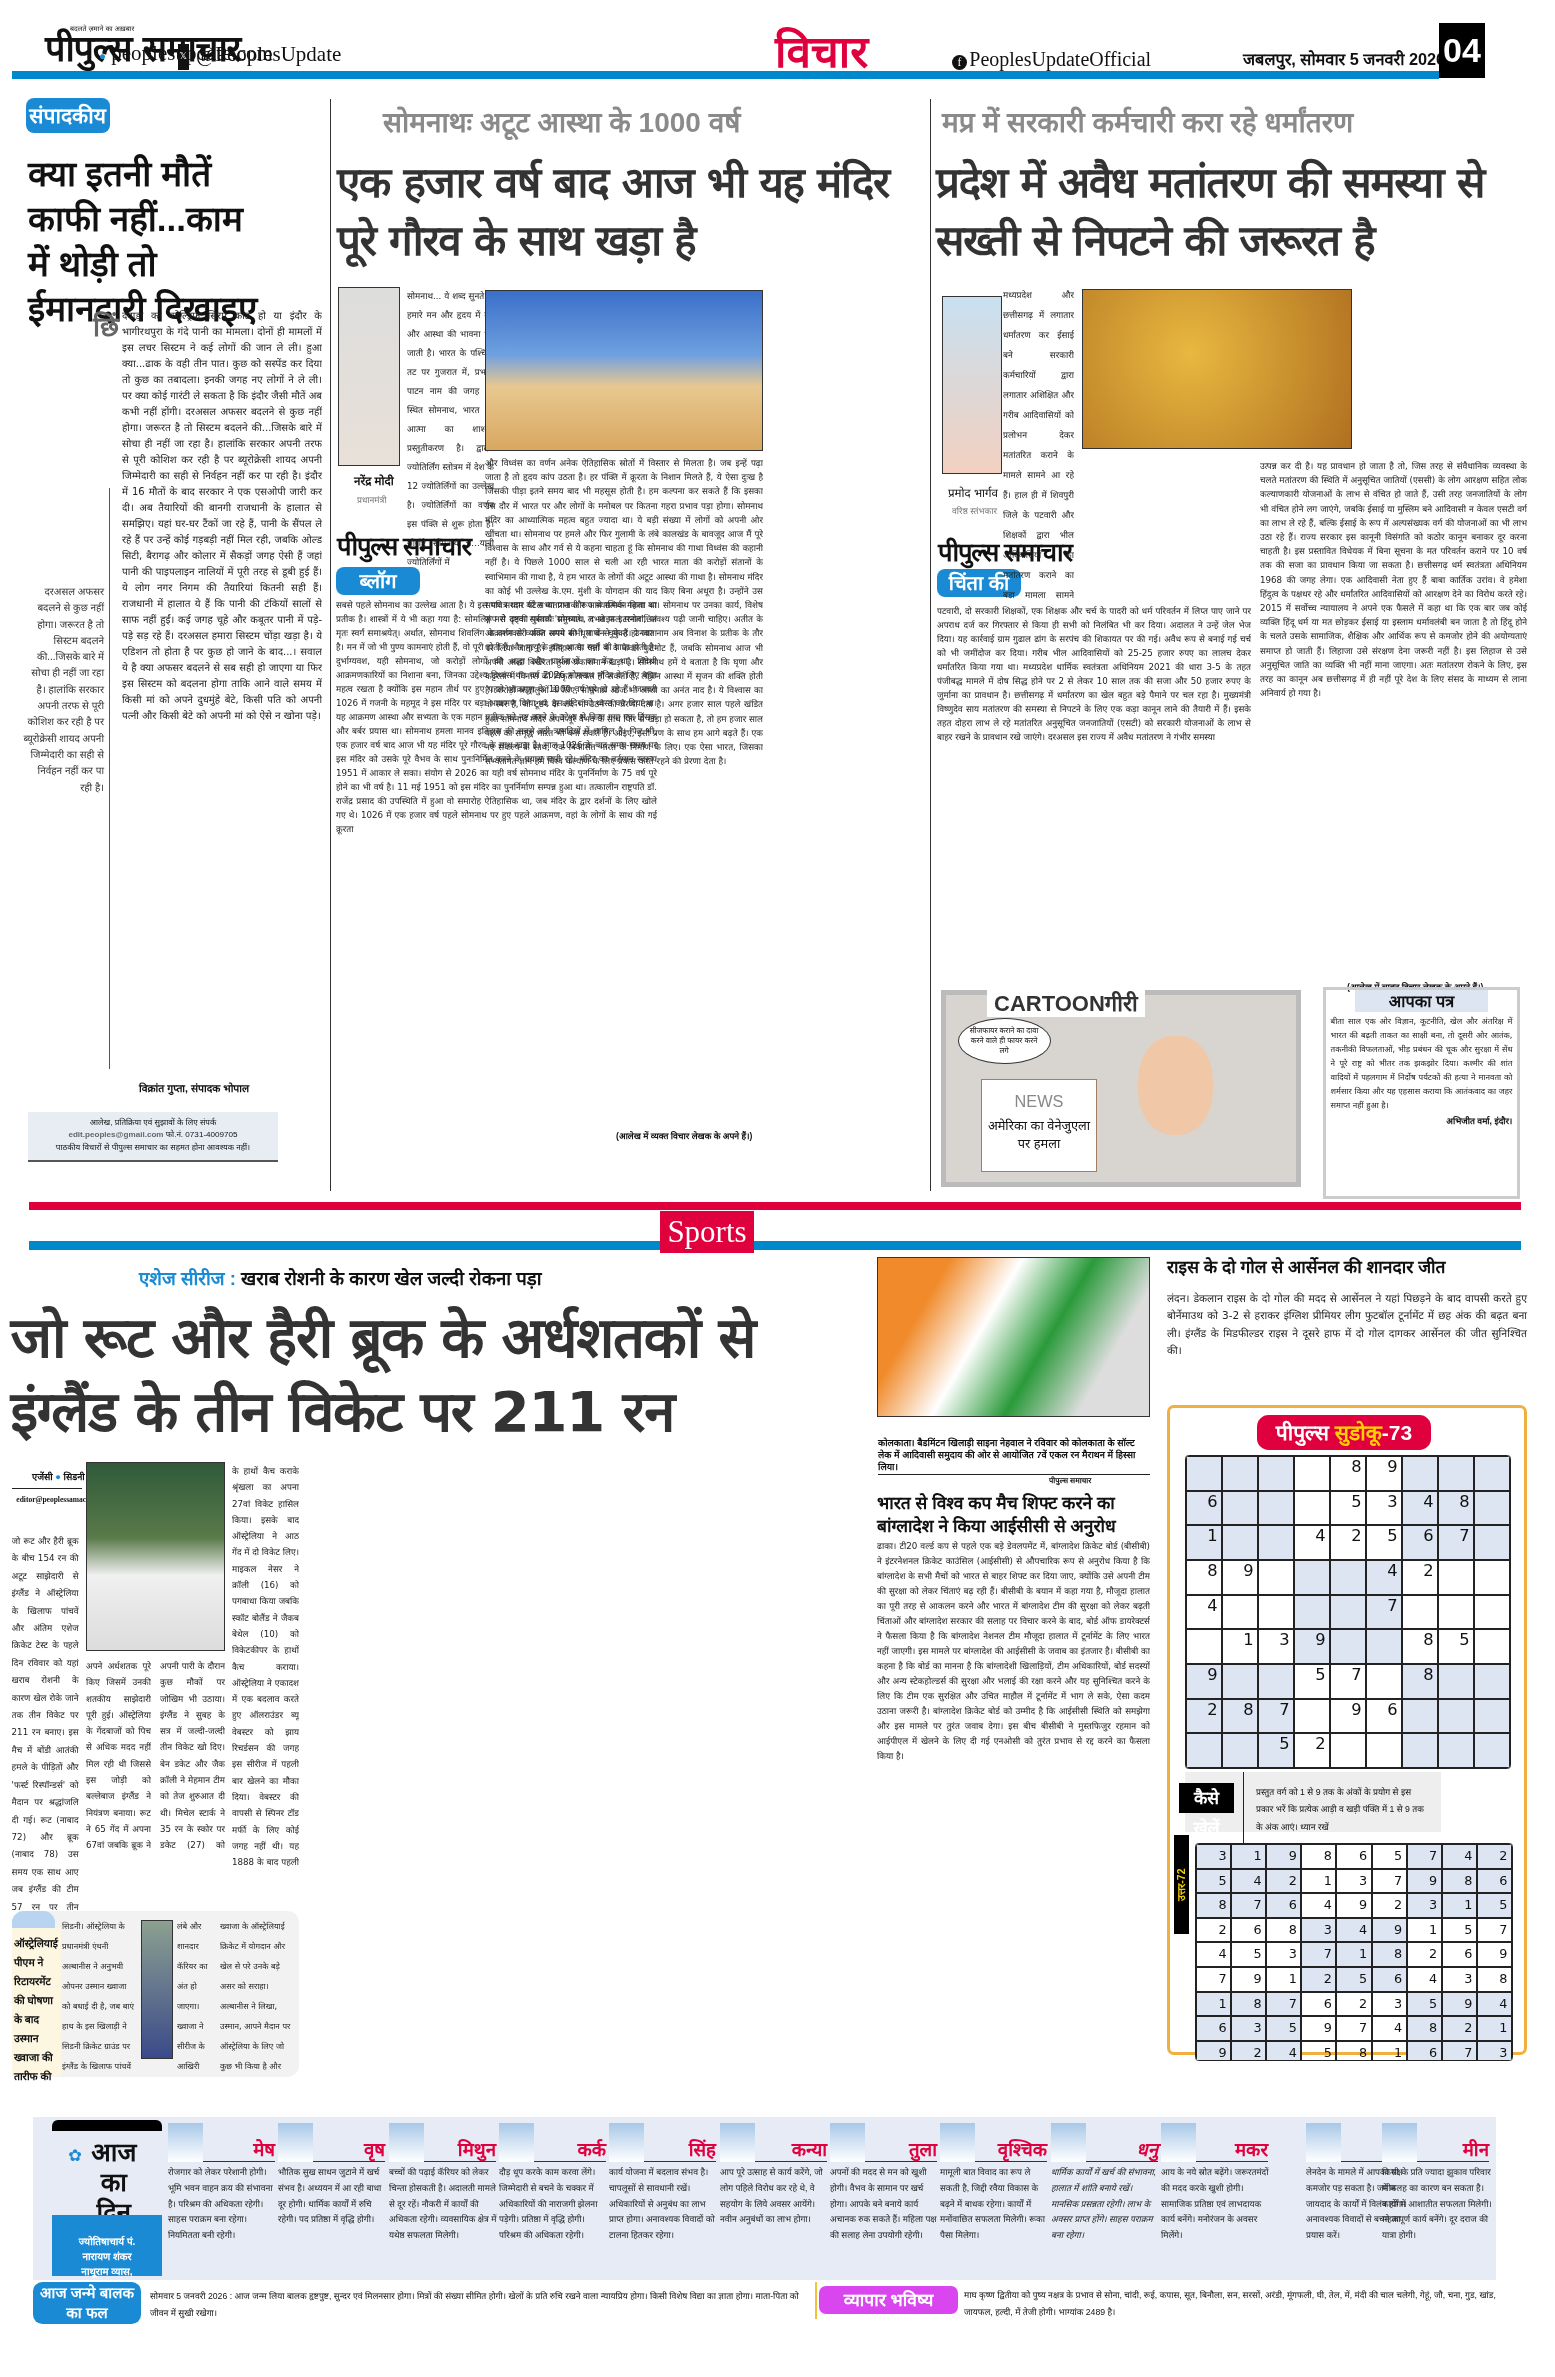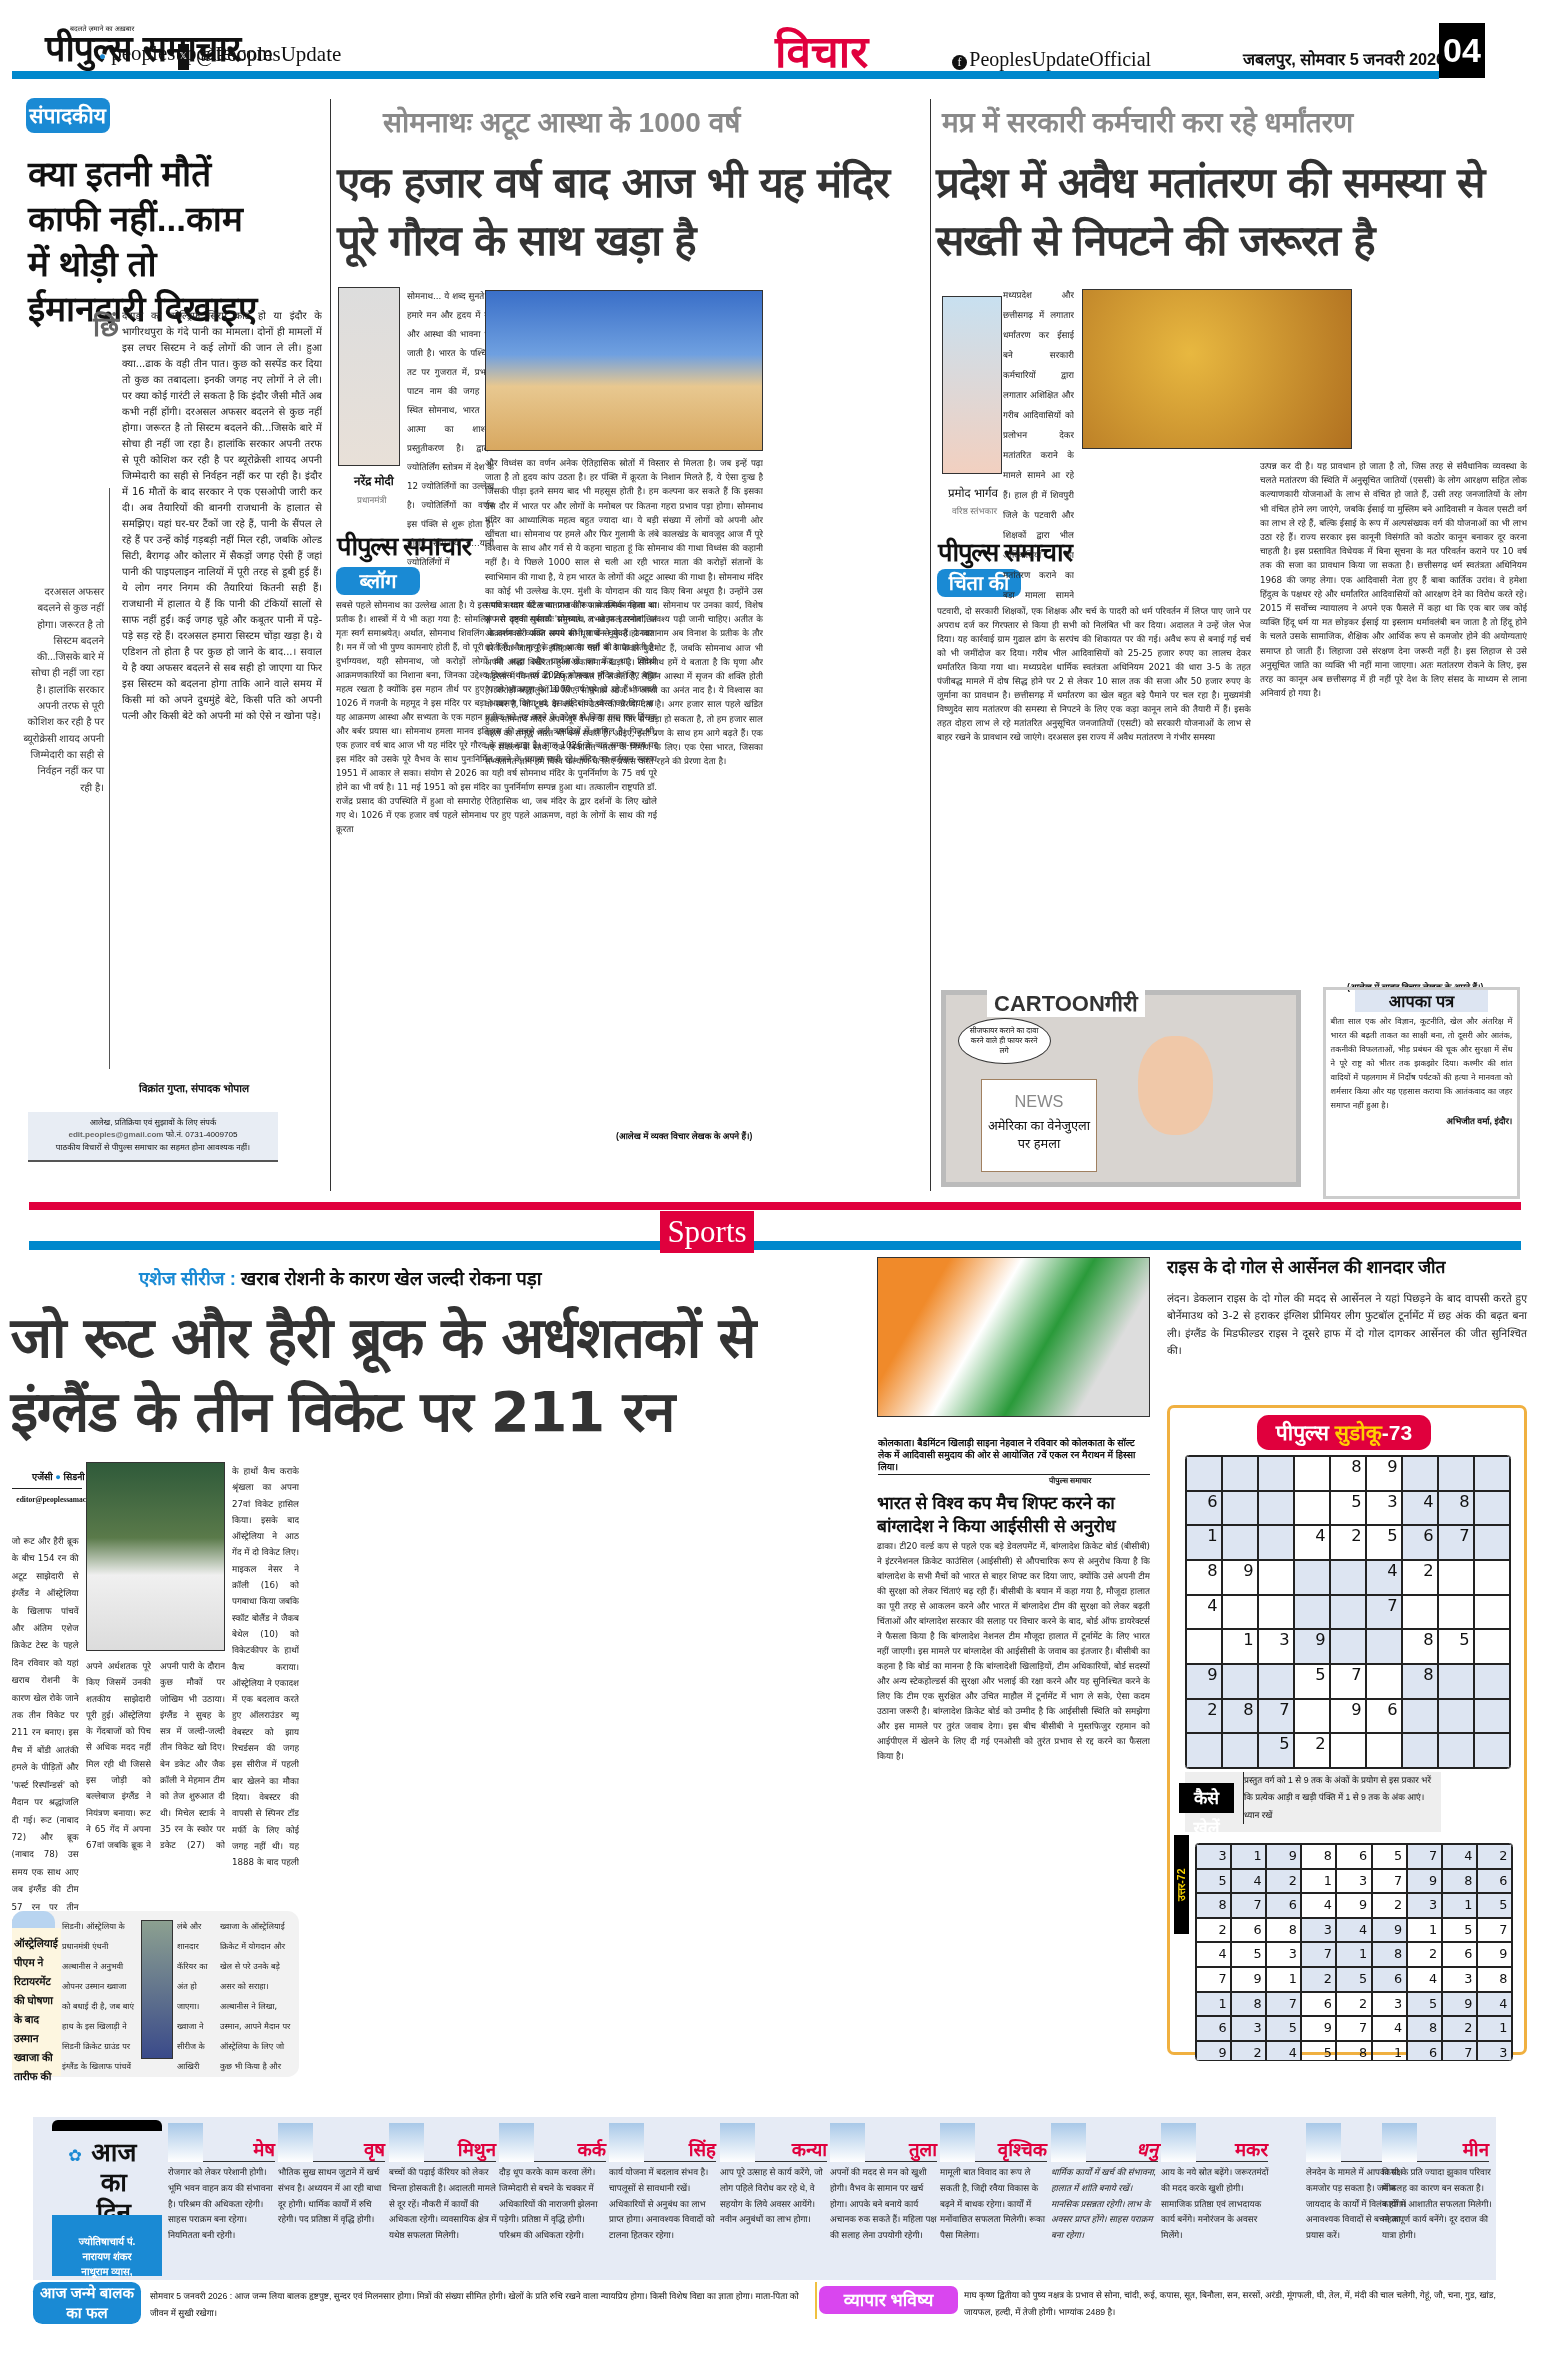--- a/index.html
+++ b/index.html
@@ -232,21 +232,21 @@
     <div class="sh"></div>
     <div class="sh">5</div>
     <div>2</div>
     <div></div>
     <div></div>
     <div class="sh"></div>
     <div class="sh"></div>
     <div class="sh"></div>
   </div>
 <div class="abs howto">
-    <div style="margin-left:58px;padding:0;font-size:8.7px;line-height:17.4px;border-left:0.6px solid #222">प्रस्तुत वर्ग को 1 से 9 तक के अंकों के प्रयोग से इस प्रकार भरें कि प्रत्येक आड़ी व खड़ी पंक्ति में 1 से 9 तक के अंक आएं। ध्यान रखें</div>
+    <div style="margin-left:58px;padding:12px;font-size:8.7px;line-height:17.4px;border-left:0.6px solid #222">प्रस्तुत वर्ग को 1 से 9 तक के अंकों के प्रयोग से इस प्रकार भरें कि प्रत्येक आड़ी व खड़ी पंक्ति में 1 से 9 तक के अंक आएं। ध्यान रखें</div>
   </div>
 <div class="abs howto-lab">कैसे खेलें</div>
 <div class="abs ans-tag">उत्तर-72</div>
 <div class="abs grid" id="answer-grid" style="left:1195px;top:1843px;width:318px;height:218px;font-size:12.8px;line-height:22.6px">
     <div class="sh">3</div>
     <div class="sh">1</div>
     <div class="sh">9</div>
     <div>8</div>
     <div>6</div>
     <div>5</div>

